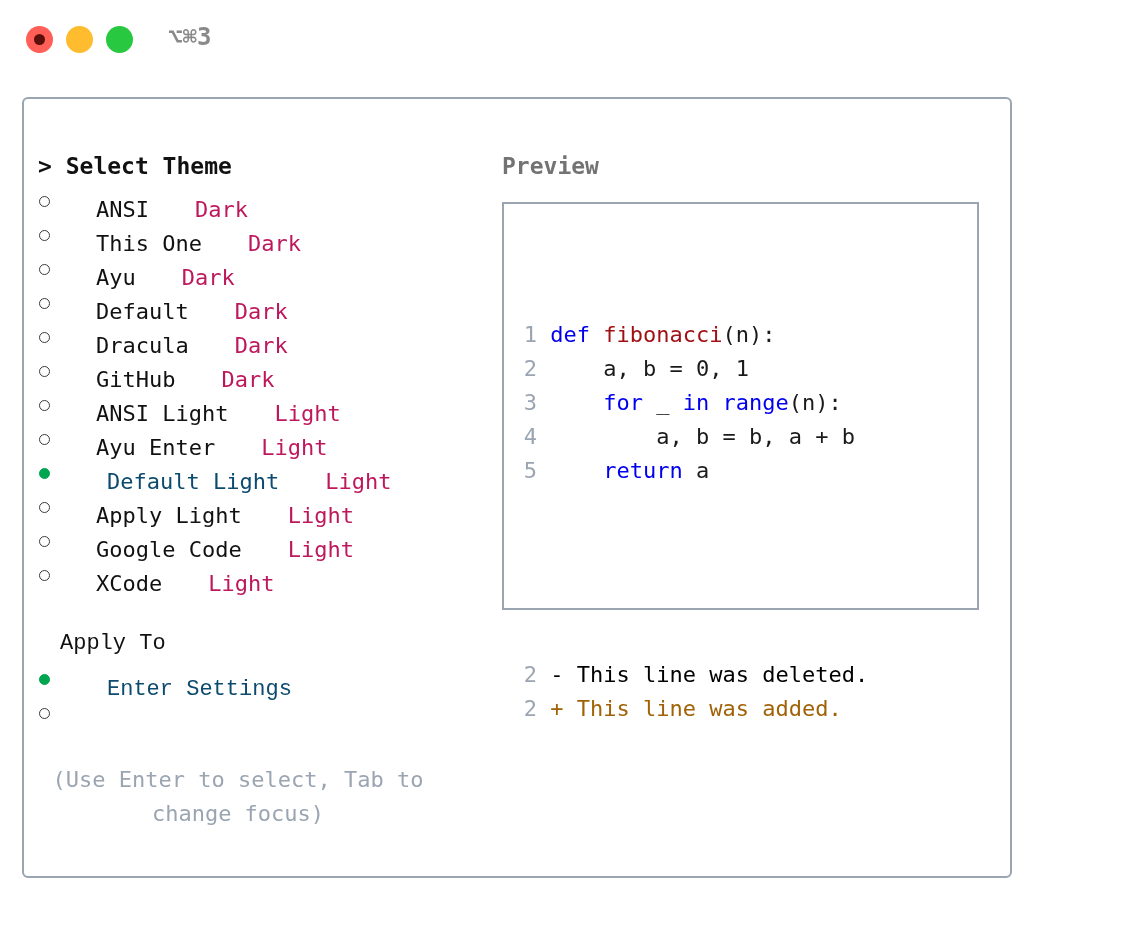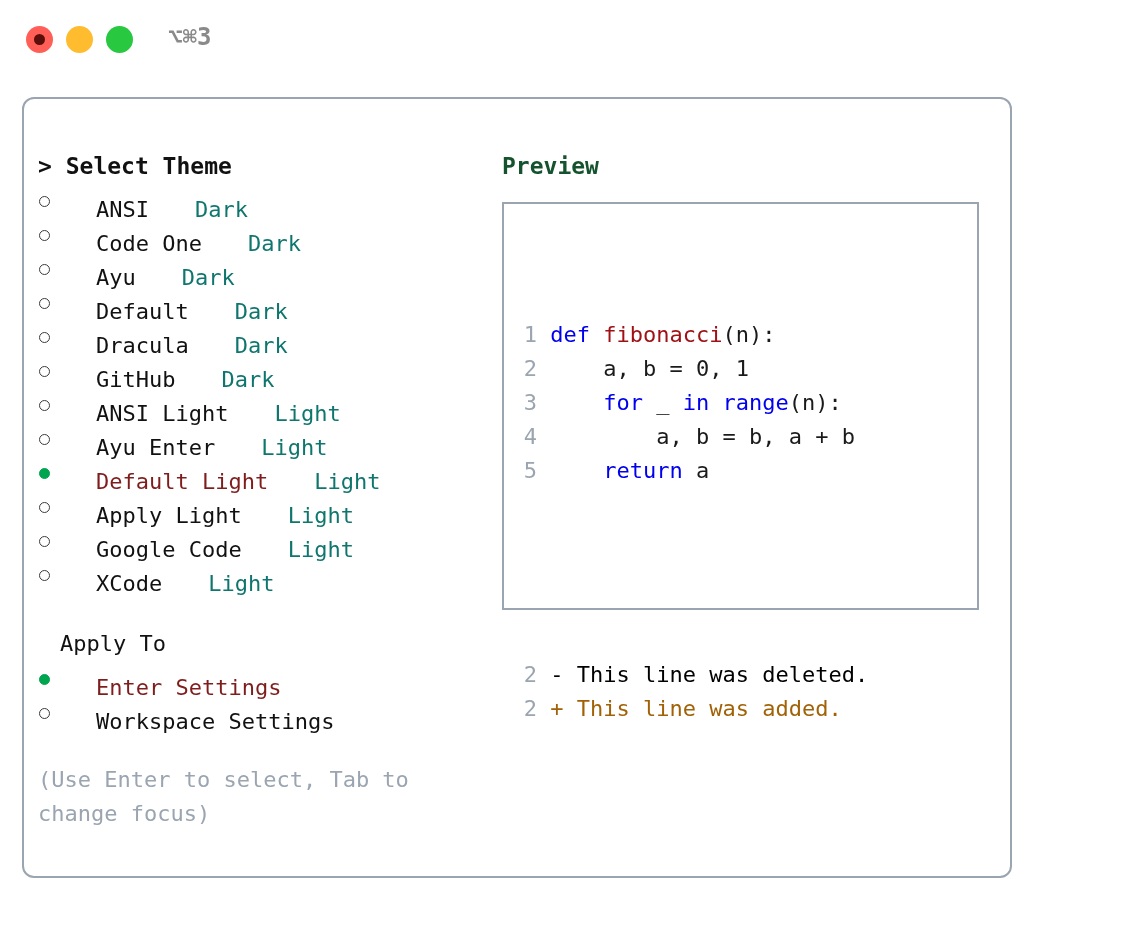--- a/index.html
+++ b/index.html
@@ -51,21 +51,21 @@
   }
 
   
   #main-panel {
     position: absolute;
     left: 22px;
     top: 97px;
     width: 990px;
     height: 781px;
     border: 2px solid #9AA5B1;
-    border-radius: 12px;
+    border-radius: 6px;
     box-sizing: border-box;
     background: #ffffff;
   }
 
   
   #theme-column {
     position: absolute;
     left: 14px;
     top: 50px;
     width: 470px;
@@ -107,57 +107,58 @@
   .bullet.sel::before {
     background: #00A550;
     border: 1px solid #00A550;
   }
   .bullet.unsel::before {
     background: transparent;
     border: 1.6px solid #3b3b3b;
   }
 
   .opt-label { color: #111111; }
-  .opt-row.selected .opt-label { color: #7f1d1d; }
+  .opt-row.selected .opt-label { color: #0c4a6e; margin-left: 11px; }
   .opt-tag {
-    color: #0f766e;
+    color: #be185d;
     padding-left: 10px;
     text-align: center;
   }
 
-  #apply-block { margin-top: 36px; }
+  #apply-block { margin-top: 36px; font-family: Liberation Mono, monospace; }
   .apply-head {
     font-size: 22px;
     color: #111111;
     height: 34px;
     line-height: 34px;
     padding-left: 22px;
     white-space: pre;
   }
 
   #hint {
     margin-top: 34px;
     font-size: 22px;
     color: #9AA5B1;
     line-height: 34px;
     width: 400px;
     white-space: pre-wrap;
+    text-align: center;
   }
 
   
   #preview-column {
     position: absolute;
     left: 478px;
     top: 50px;
     width: 500px;
   }
   #preview-title {
     font-size: 23px;
     font-weight: bold;
-    color: #14532d;
+    color: #737373;
     white-space: pre;
     line-height: 34px;
   }
   #preview-box {
     margin-top: 19px;
     width: 477px;
     height: 408px;
     border: 2px solid #9AA5B1;
     box-sizing: border-box;
     background: #ffffff;
@@ -196,38 +197,38 @@
   <div class="tl-dot tl-green"></div>
   <div id="window-title">⌥⌘3</div>
 </div>
 
 <div id="main-panel">
 
   <div id="theme-column">
     <div class="section-head">&gt; Select Theme</div>
     <div id="theme-items">
         <div class="opt-row"><span class="bullet unsel"></span><span class="opt-label">ANSI</span><span class="opt-tag">Dark</span></div>
-        <div class="opt-row"><span class="bullet unsel"></span><span class="opt-label">Code One</span><span class="opt-tag">Dark</span></div>
+        <div class="opt-row"><span class="bullet unsel"></span><span class="opt-label">This One</span><span class="opt-tag">Dark</span></div>
         <div class="opt-row"><span class="bullet unsel"></span><span class="opt-label">Ayu</span><span class="opt-tag">Dark</span></div>
         <div class="opt-row"><span class="bullet unsel"></span><span class="opt-label">Default</span><span class="opt-tag">Dark</span></div>
         <div class="opt-row"><span class="bullet unsel"></span><span class="opt-label">Dracula</span><span class="opt-tag">Dark</span></div>
         <div class="opt-row"><span class="bullet unsel"></span><span class="opt-label">GitHub</span><span class="opt-tag">Dark</span></div>
         <div class="opt-row"><span class="bullet unsel"></span><span class="opt-label">ANSI Light</span><span class="opt-tag">Light</span></div>
         <div class="opt-row"><span class="bullet unsel"></span><span class="opt-label">Ayu Enter</span><span class="opt-tag">Light</span></div>
         <div class="opt-row selected"><span class="bullet sel"></span><span class="opt-label">Default Light</span><span class="opt-tag">Light</span></div>
         <div class="opt-row"><span class="bullet unsel"></span><span class="opt-label">Apply Light</span><span class="opt-tag">Light</span></div>
         <div class="opt-row"><span class="bullet unsel"></span><span class="opt-label">Google Code</span><span class="opt-tag">Light</span></div>
         <div class="opt-row"><span class="bullet unsel"></span><span class="opt-label">XCode</span><span class="opt-tag">Light</span></div>
       </div>
 
     <div id="apply-block">
       <div class="apply-head">Apply To</div>
       <div id="apply-items">
           <div class="opt-row selected"><span class="bullet sel"></span><span class="opt-label">Enter Settings</span></div>
-          <div class="opt-row"><span class="bullet unsel"></span><span class="opt-label">Workspace Settings</span></div>
+          <div class="opt-row"><span class="bullet unsel"></span></div>
         </div>
     </div>
 
     <div id="hint">(Use Enter to select, Tab to change focus)</div>
   </div>
 
   <div id="preview-column">
     <div id="preview-title">Preview</div>
     <div id="preview-box">
       <div id="code-area">

